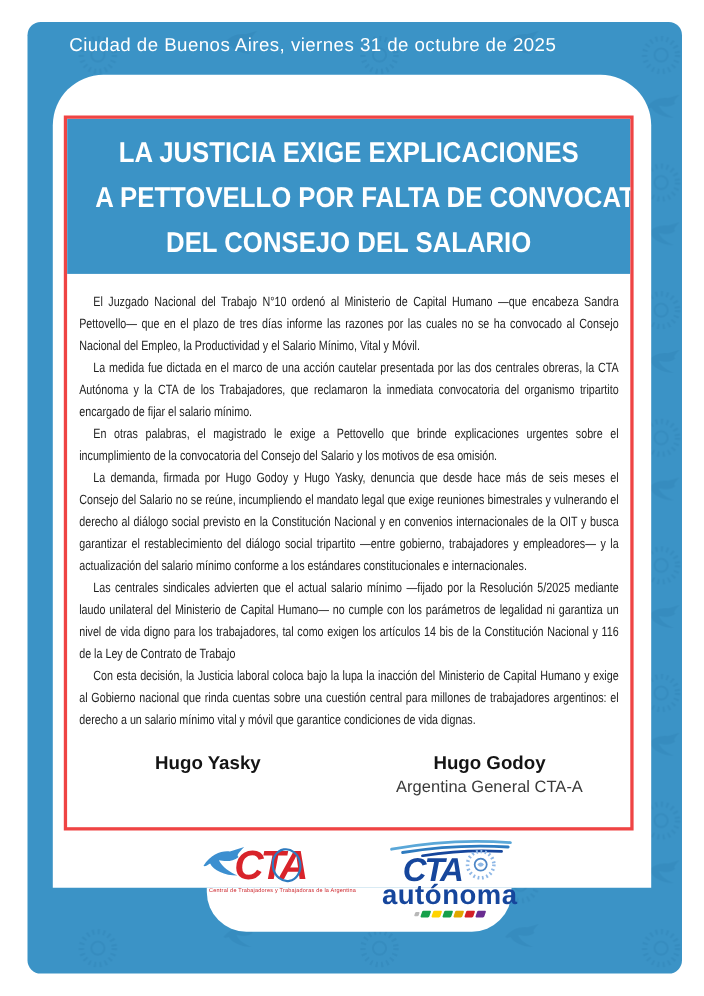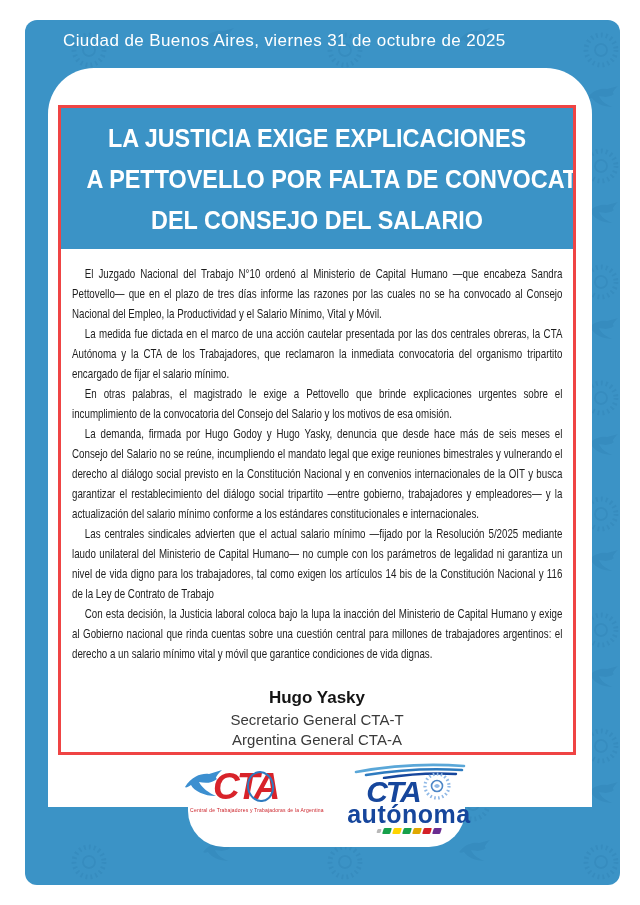--- a/index.html
+++ b/index.html
@@ -36,21 +36,21 @@
   .title-line{
     color:#ffffff;font-weight:bold;font-size:26px;line-height:41px;
     text-align:center;letter-spacing:0;white-space:nowrap;
   }
   .bodywrap{padding:15px 11px 0;flex:1 1 auto;overflow:hidden;}
   .bodytext{
     width:613px;transform:scaleX(.8);transform-origin:0 0;
     font-size:12.2px;line-height:20px;text-align:justify;color:#1d1d1d;
   }
   .bodytext p{margin:0;text-indent:16px;hyphens:auto;}
-  .sigs{display:flex;flex-shrink:0;margin:2px 0 4px;flex-direction:column;}
+  .sigs{display:flex;flex-shrink:0;margin:2px 0 28px;}
   .sig{flex:1;text-align:center;}
   .sig-name{font-size:17px;font-weight:bold;color:#141414;}
   .sig-role{font-size:15px;color:#3a3a3a;margin-top:3px;}
   .logos{
     position:absolute;left:158px;top:742px;width:290px;height:78px;
     display:flex;align-items:flex-start;gap:14px;z-index:2;
   }
   
   .logo-ctat{position:relative;width:150px;height:64px;padding-top:8px;box-sizing:border-box;}
   .ctat-bird{position:absolute;left:0;top:8px;}
@@ -125,23 +125,23 @@
             <p>En otras palabras, el magistrado le exige a Pettovello que brinde explicaciones urgentes sobre el incumplimiento de la convocatoria del Consejo del Salario y los motivos de esa omisión.</p>
             <p>La demanda, firmada por Hugo Godoy y Hugo Yasky, denuncia que desde hace más de seis meses el Consejo del Salario no se reúne, incumpliendo el mandato legal que exige reuniones bimestrales y vulnerando el derecho al diálogo social previsto en la Constitución Nacional y en convenios internacionales de la OIT y busca garantizar el restablecimiento del diálogo social tripartito —entre gobierno, trabajadores y empleadores— y la actualización del salario mínimo conforme a los estándares constitucionales e internacionales.</p>
             <p>Las centrales sindicales advierten que el actual salario mínimo —fijado por la Resolución 5/2025 mediante laudo unilateral del Ministerio de Capital Humano— no cumple con los parámetros de legalidad ni garantiza un nivel de vida digno para los trabajadores, tal como exigen los artículos 14 bis de la Constitución Nacional y 116 de la Ley de Contrato de Trabajo</p>
             <p>Con esta decisión, la Justicia laboral coloca bajo la lupa la inacción del Ministerio de Capital Humano y exige al Gobierno nacional que rinda cuentas sobre una cuestión central para millones de trabajadores argentinos: el derecho a un salario mínimo vital y móvil que garantice condiciones de vida dignas.</p>
           </div>
         </div>
 
         <div class="sigs">
           <div class="sig">
             <div class="sig-name">Hugo Yasky</div>
-            <div class="sig-role">Secretario General CTA-T</div>
           </div>
           <div class="sig">
+            <div class="sig-name">Hugo Godoy</div>
             <div class="sig-role">Argentina General CTA-A</div>
           </div>
         </div>
 
       </div>
     </div>
 
     <div class="logo-tab"></div>
 
     <div class="logos">

